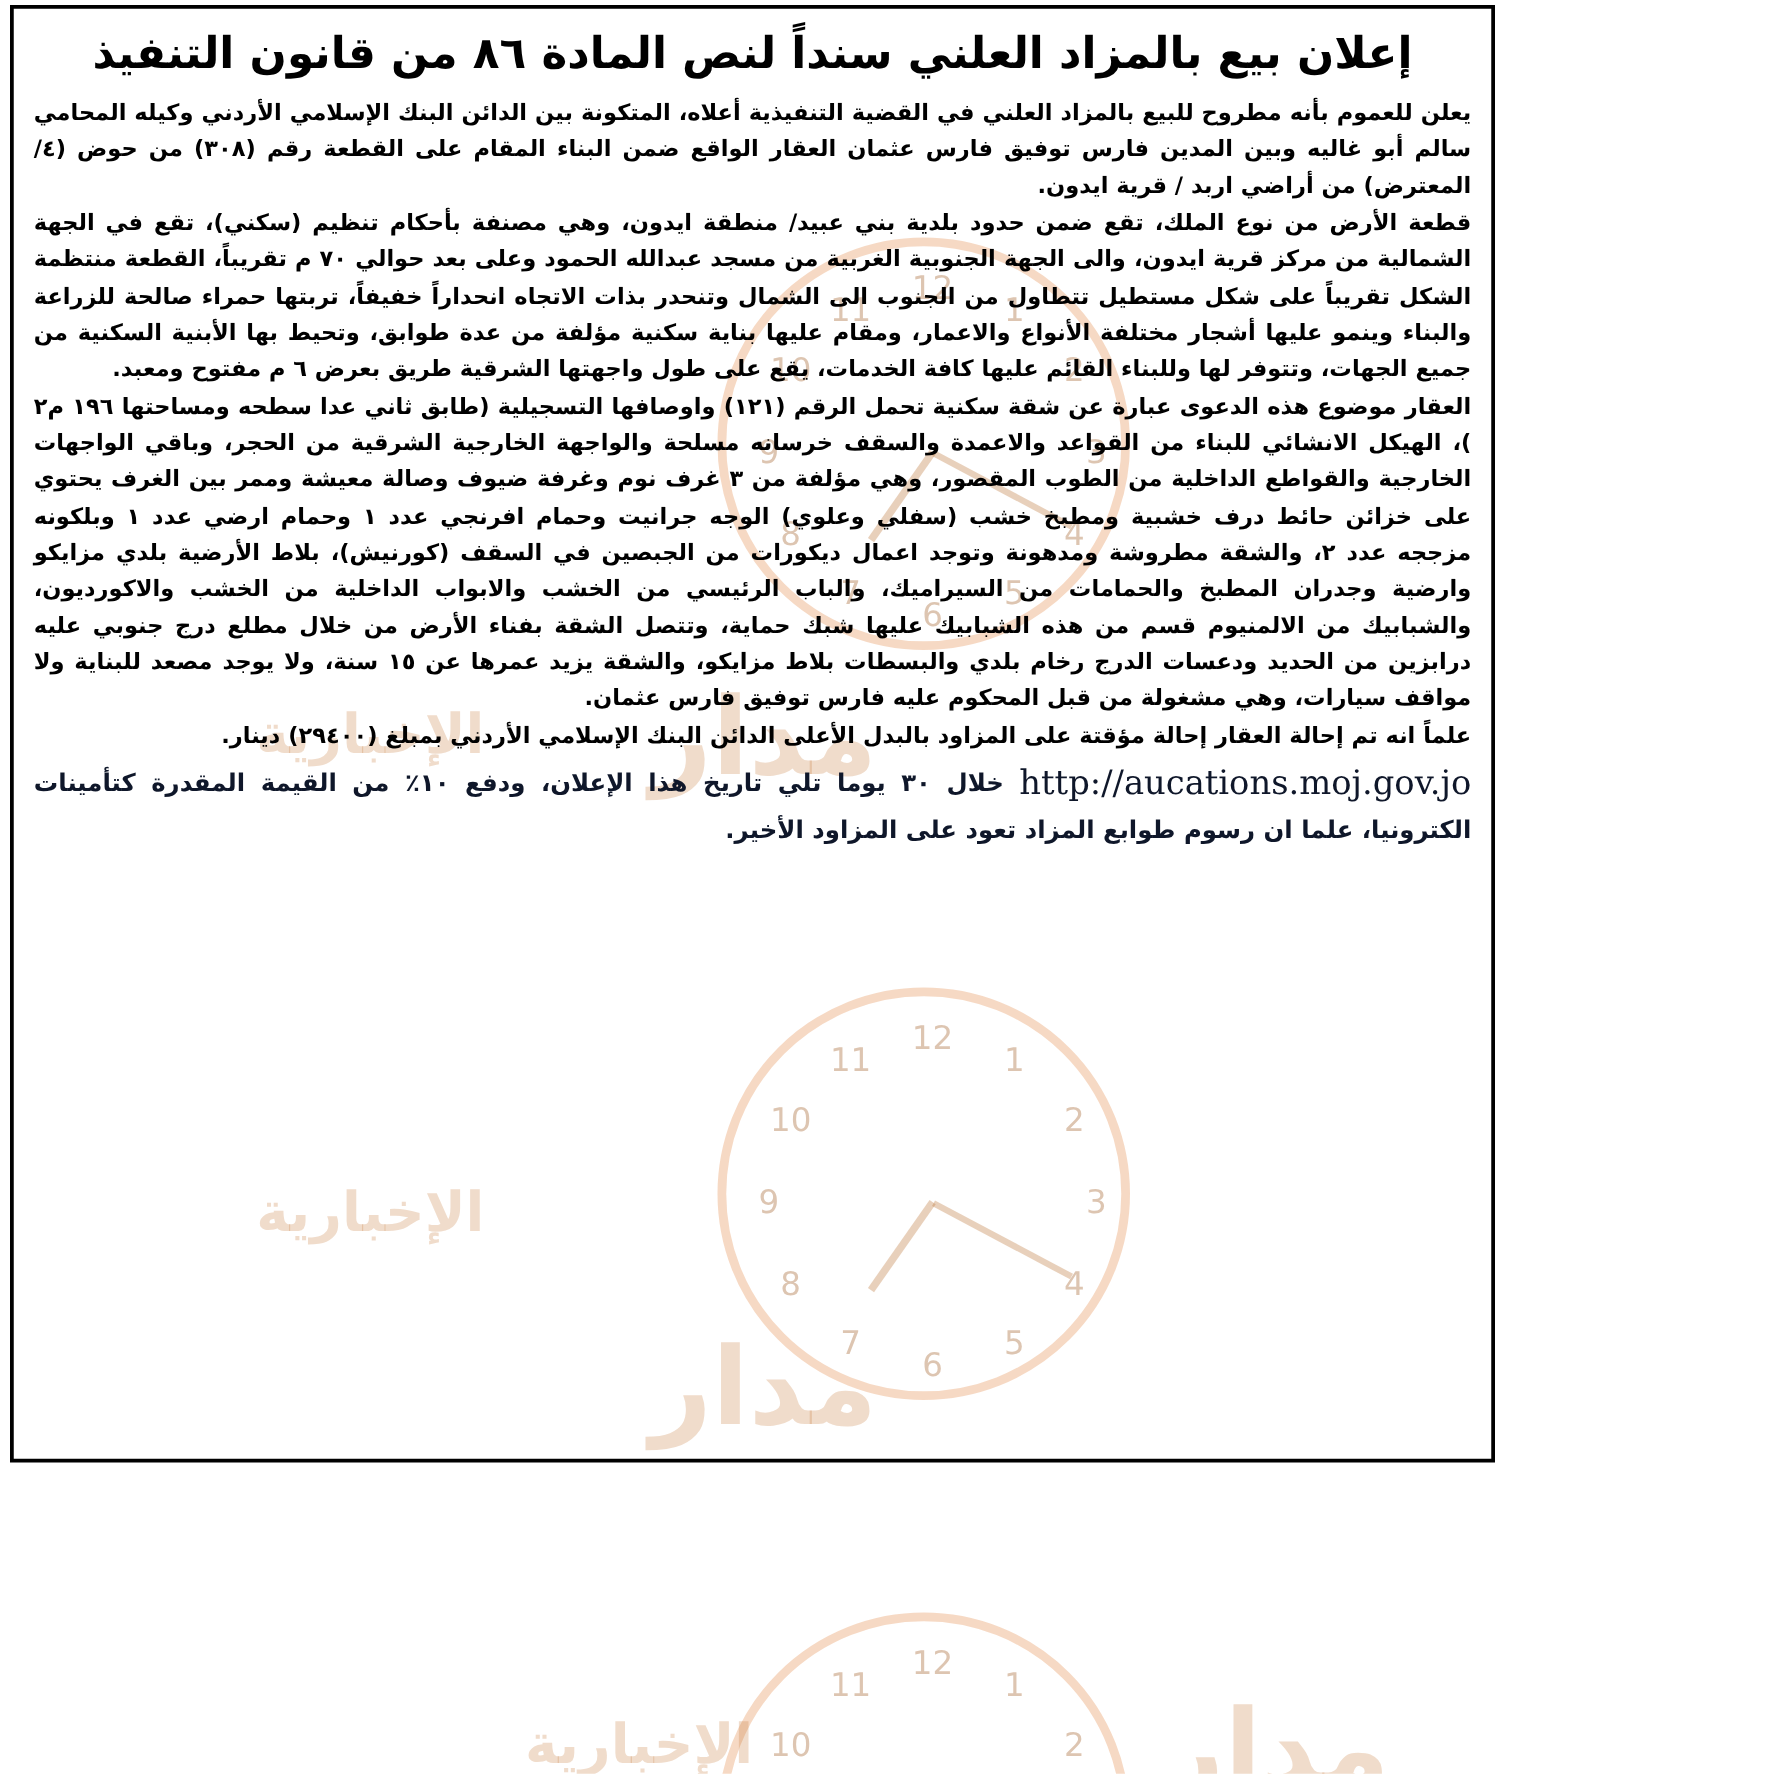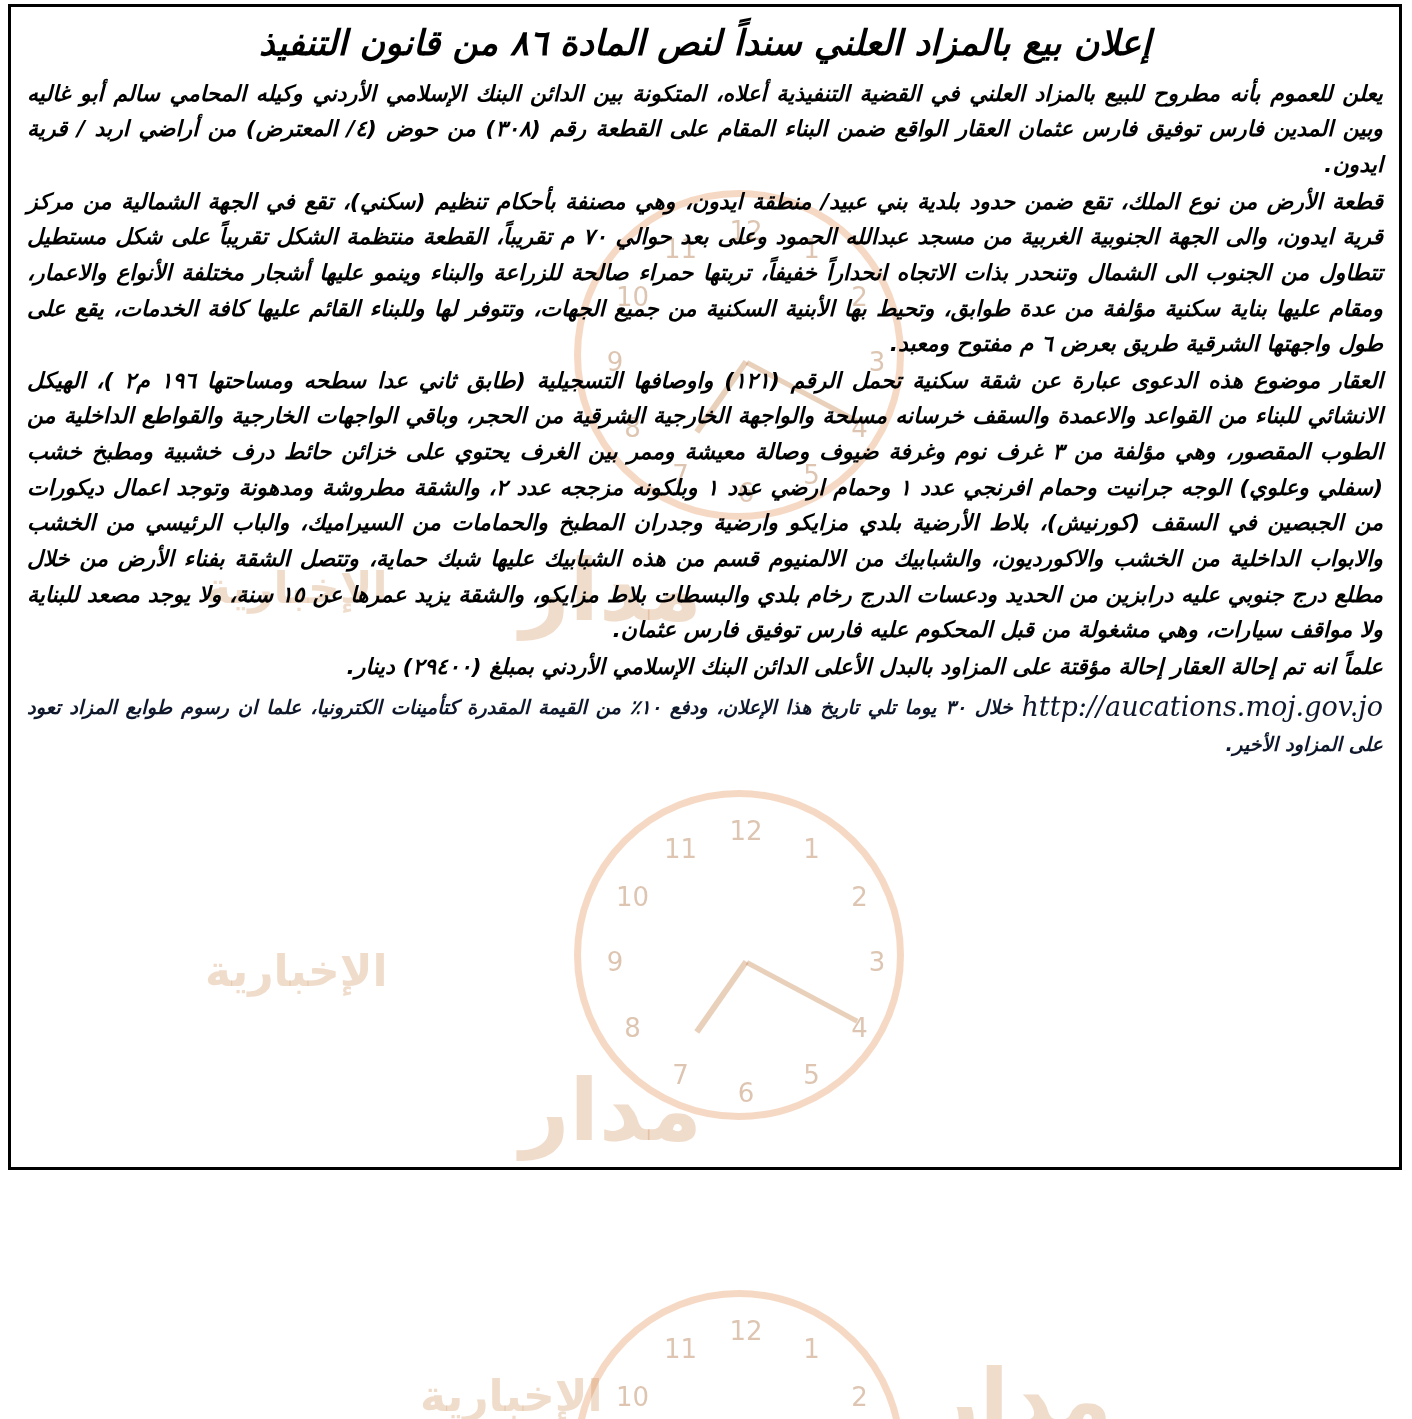--- a/index.html
+++ b/index.html
@@ -48,46 +48,45 @@
     white-space: nowrap;
   }
   .wm-text.big { font-size: 86px; }
   .wm-text.small { font-size: 44px; }
 
   
   .doc-frame {
     position: absolute;
     left: 8px;
     top: 4px;
-    width: 1394px;
+    width: 1188px;
     height: 1166px;
     border: 3px solid #000000;
     box-sizing: border-box;
     z-index: 2;
     background: transparent;
-    font-style: italic;
   }
 
   .title-block {
     text-align: center;
     padding: 14px 26px 4px 26px;
   }
   .title-line {
     font-size: 35px;
     font-weight: bold;
     line-height: 1.28;
     color: #000;
     letter-spacing: 0px;
   }
 
   .body-block {
     padding: 6px 16px 10px 16px;
   }
   .para {
-    font-size: 22px;
+    font-size: 18px;
     line-height: 1.62;
     color: #000;
     text-align: justify;
     text-justify: inter-word;
     margin: 0 0 1px 0;
     font-weight: 600;
   }
   .para.center { text-align: right; }
 
   .url-para {

